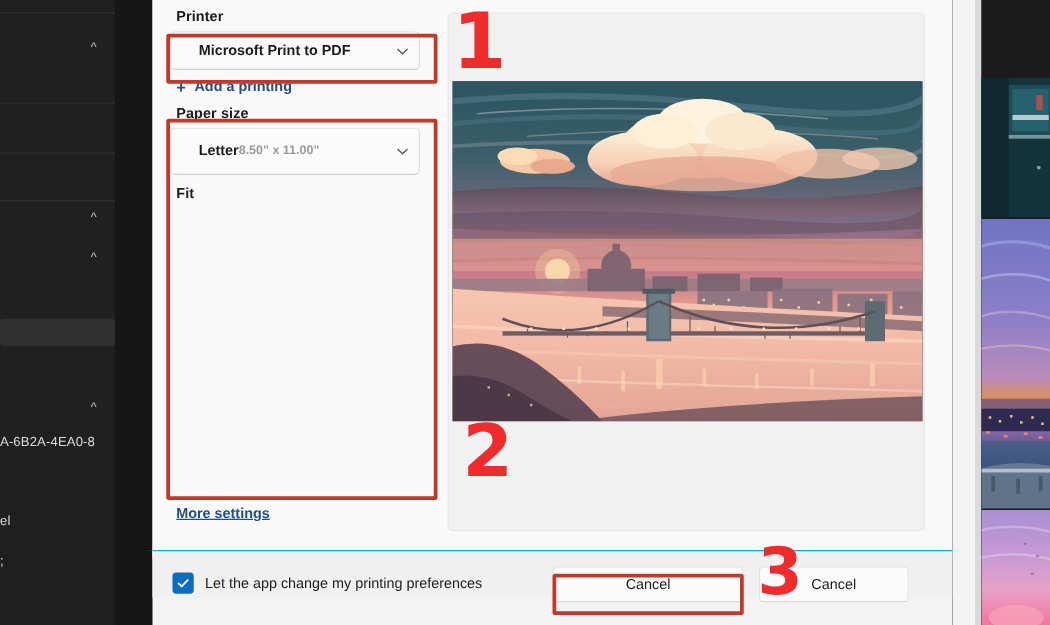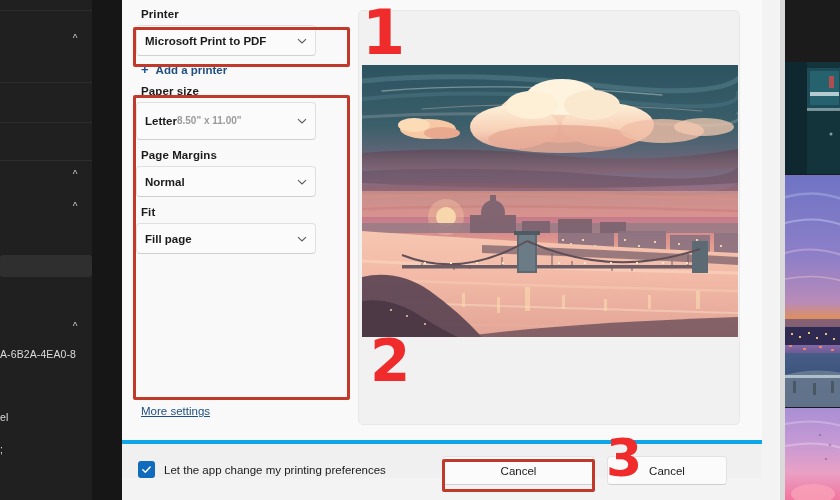--- a/index.html
+++ b/index.html
@@ -40,50 +40,50 @@
   .dialog {
     position: absolute; left: 122px; top: 0; width: 640px; height: 500px;
     background: #f3f3f3;
   }
   .dialog-body {
     position: absolute; left: 0; top: 0; width: 640px; height: 447px;
     background: #f9f9f9;
   }
   .dialog-footer {
     position: absolute; left: 0; top: 440px; width: 640px; height: 38px;
-    background: #f0f0f0; border-top: 4px solid #0ea5e9;
+    background: #f0f0f0; border-top: 1px solid #0ea5e9;
   }
 
   
   .settings { position: absolute; left: 14px; top: 8px; width: 222px; }
   .field-label {
     font-size: 11.5px; color: #1b1b1b; margin: 0 0 5px 5px; letter-spacing: .1px;
   }
   .combo {
-    position: relative; width: 180px; background: #fbfbfb;
+    position: relative; width: 200px; background: #fbfbfb;
     border: 1px solid #e0e0e0; border-bottom-color: #d0d0d0;
     border-radius: 4px; height: 31px;
-    display: flex; align-items: center; padding: 0 8px;
+    display: flex; align-items: center; padding: 0 22px;
   }
   .combo.tall { height: 38px; align-items: center; }
   .combo-text { font-size: 11.5px; color: #1b1b1b; }
   .combo-sub { font-size: 10px; color: #9a9a9a; margin-top: 1px; }
   .combo-stack { display: flex; flex-direction: row; justify-content: center; line-height: 1.25; }
   .chev-down {
     position: absolute; right: 8px; top: 50%; transform: translateY(-50%);
     width: 10px; height: 10px; color: #5a5a5a;
   }
   .orient-icon { width: 14px; height: 14px; margin-right: 8px; flex: 0 0 auto; }
   .group { margin-bottom: 9px; font-weight: bold; }
 
   .link-row { display: flex; align-items: center; margin: 7px 0 0 5px; }
   .link-plus { color: #15508f; font-size: 13px; margin-right: 7px; line-height: 1; }
   .link-text { color: #1f4f82; font-size: 11.5px; }
 
-  .more-settings { position: absolute; left: 19px; top: 405px; color: #1f4f82; font-size: 11.5px; }
+  .more-settings { position: absolute; left: 19px; top: 405px; color: #1f4f82; font-size: 11.5px; font-weight: bold; }
 
   
   .redbox {
     position: absolute; border: 3px solid #c0392b; border-radius: 2px;
     pointer-events: none;
   }
   .rednum {
     position: absolute; color: #ef2b2b; font-weight: bold;
     font-family: "DejaVu Sans", sans-serif; line-height: 1;
   }
@@ -159,57 +159,42 @@
         <div class="group">
           <div class="field-label">Printer</div>
           <div class="combo">
             <span class="combo-text">Microsoft Print to PDF</span>
             <svg class="chev-down" viewBox="0 0 10 10">
               <path d="M1 3.2 L5 7 L9 3.2" fill="none" stroke="#5a5a5a" stroke-width="1.1"></path>
             </svg>
           </div>
           <div class="link-row">
             <span class="link-plus">+</span>
-            <span class="link-text">Add a printer</span>
+            <span class="link-text">Add a printing</span>
           </div>
         </div>
 
 
         <div class="group">
           <div class="field-label">Paper size</div>
           <div class="combo tall">
             <span class="combo-stack">
               <span class="combo-text">Letter</span>
               <span class="combo-sub">8.50" x 11.00"</span>
             </span>
             <svg class="chev-down" viewBox="0 0 10 10">
               <path d="M1 3.2 L5 7 L9 3.2" fill="none" stroke="#5a5a5a" stroke-width="1.1"></path>
             </svg>
           </div>
         </div>
 
 
-        <div class="group">
-          <div class="field-label">Page Margins</div>
-          <div class="combo">
-            <span class="combo-text">Normal</span>
-            <svg class="chev-down" viewBox="0 0 10 10">
-              <path d="M1 3.2 L5 7 L9 3.2" fill="none" stroke="#5a5a5a" stroke-width="1.1"></path>
-            </svg>
-          </div>
-        </div>
 
         <div class="group">
           <div class="field-label">Fit</div>
-          <div class="combo">
-            <span class="combo-text">Fill page</span>
-            <svg class="chev-down" viewBox="0 0 10 10">
-              <path d="M1 3.2 L5 7 L9 3.2" fill="none" stroke="#5a5a5a" stroke-width="1.1"></path>
-            </svg>
-          </div>
         </div>
       </div>
 
       <a class="more-settings" href="#">More settings</a>
 
       <div class="preview-card">
         <div class="preview-img">
           <svg viewBox="0 0 376 272" preserveAspectRatio="none" style="width:100%;height:100%;display:block">
             <defs>
               <linearGradient id="sky" x1="0" y1="0" x2="0" y2="1">

